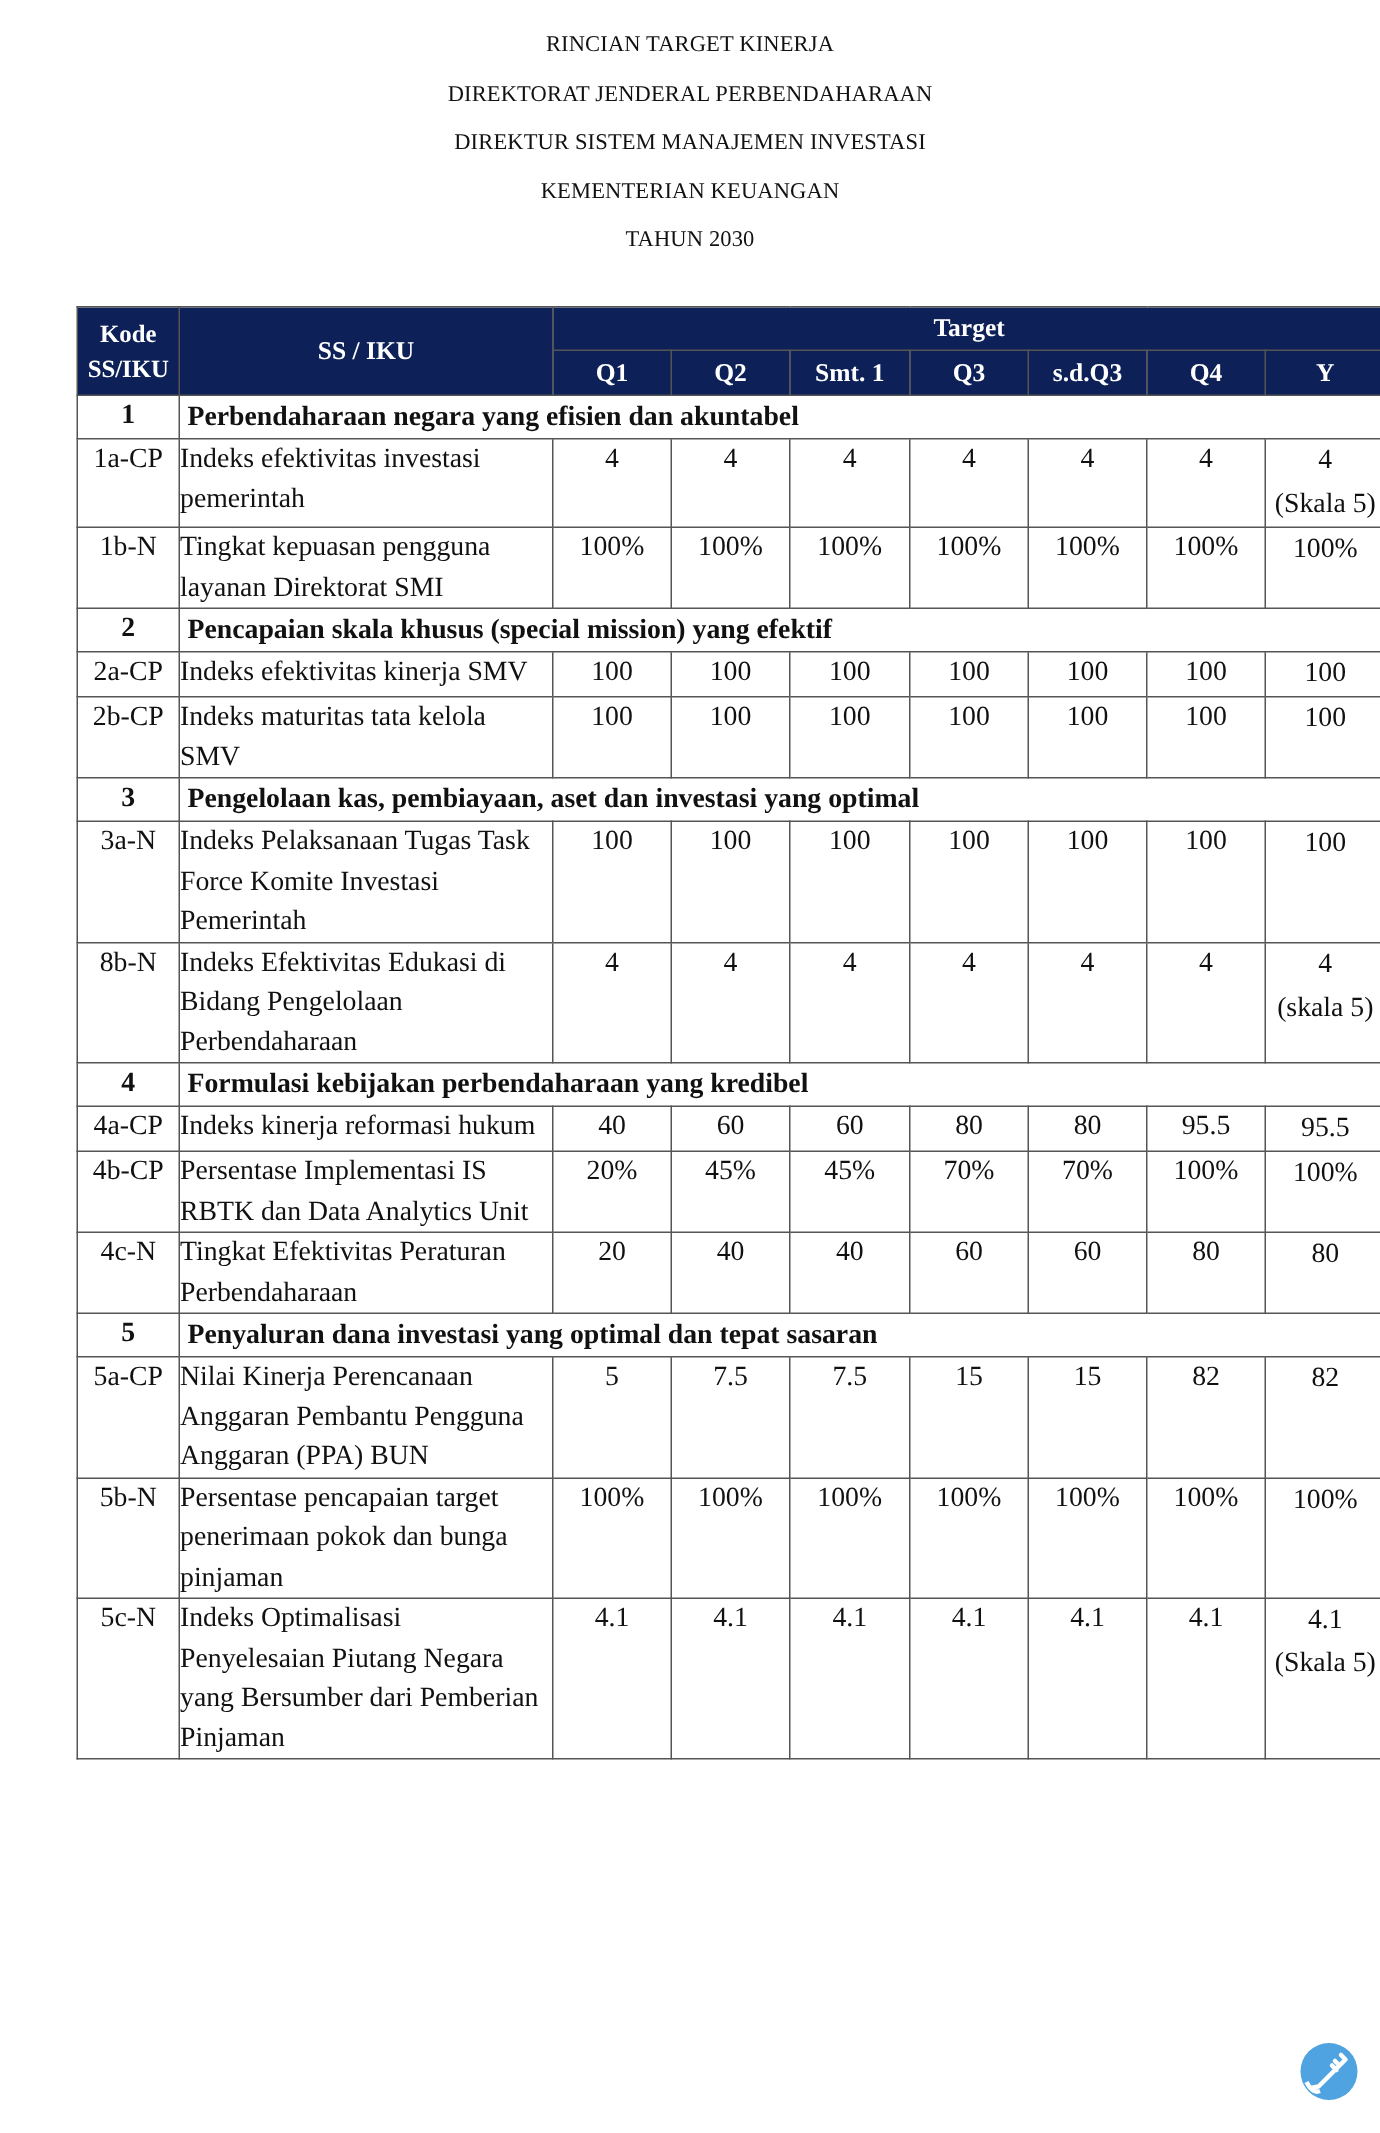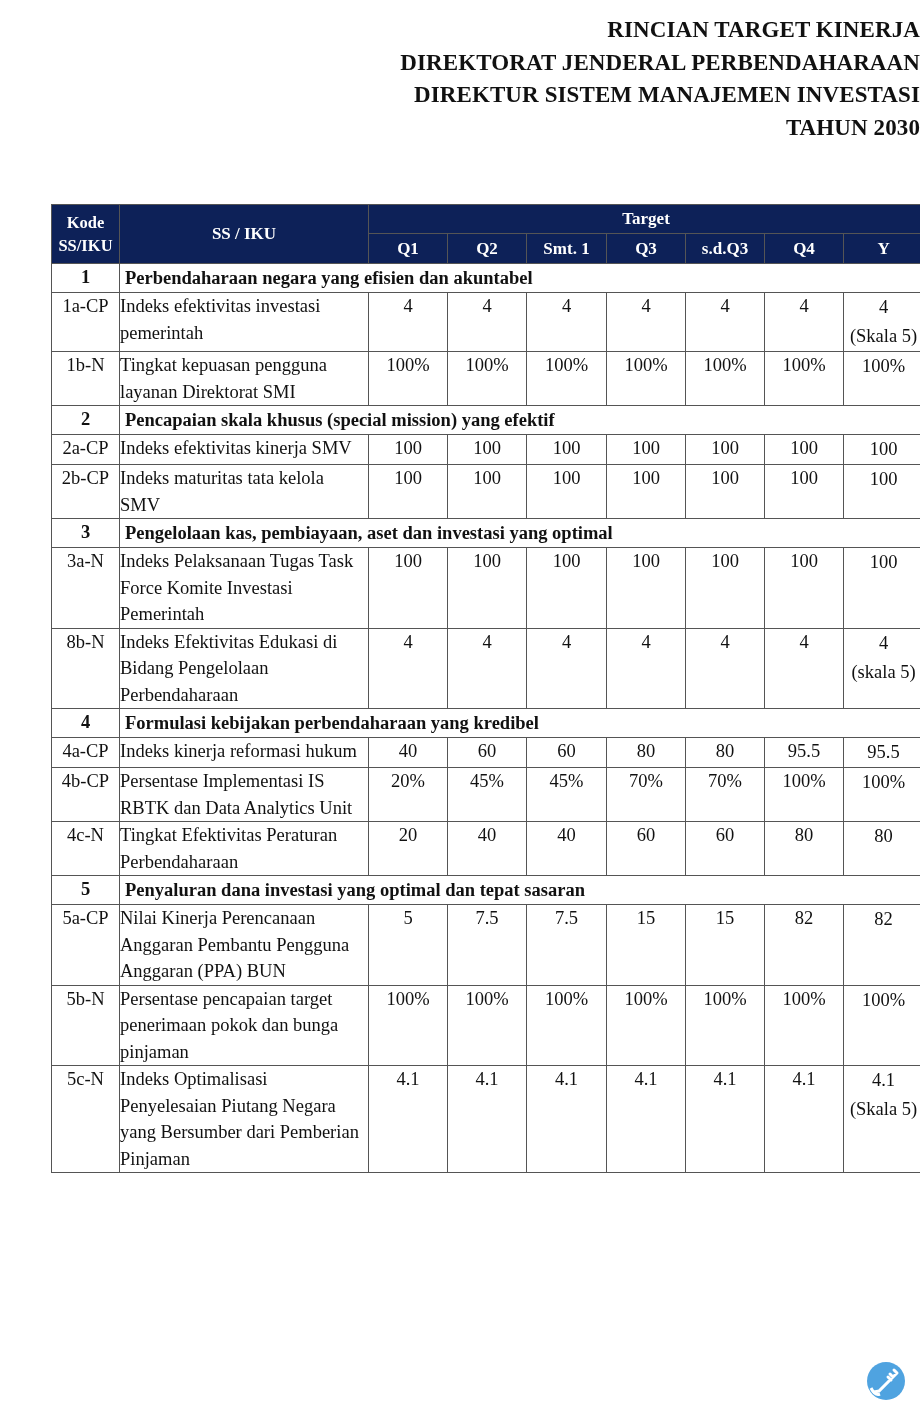--- a/index.html
+++ b/index.html
@@ -1,19 +1,19 @@
 <!DOCTYPE html>
 <html><head>
 <meta charset="utf-8">
 <style>
   html, body { margin:0; padding:0; background:#ffffff; }
   body { width:920px; height:1422px; position:relative; overflow:hidden;
          font-family:"Liberation Serif", "DejaVu Serif", serif; color:#111; }
   .titles { position:absolute; top:14px; left:0; width:920px; text-align:center; }
-  .titles div { font-weight:bold; font-size:23px; line-height:32.5px; letter-spacing:0.1px;text-align:right; }
+  .titles div { font-weight:normal; font-size:15px; line-height:32.5px; letter-spacing:0.1px; }
   table.kin { position:absolute; top:204px; left:18px; width:873px;
               border-collapse:collapse; table-layout:fixed; font-size:18.5px;margin-left:33px; }
   table.kin td, table.kin th { border:1px solid #555; padding:0; }
   th.h { background:#0d2158; color:#fff; font-weight:bold; font-size:17px; text-align:center; }
   tr.hr1 th { height:28px; }
   tr.hr2 th { height:29px; }
   td.code { text-align:center; vertical-align:top; padding-top:3px; line-height:26.5px; }
   td.desc { text-align:left; vertical-align:top; padding:3px 4px 0 5px; line-height:26.5px; }
   td.val { text-align:center; vertical-align:top; padding-top:3px; line-height:26.5px; }
   td.yv { text-align:center; vertical-align:top; padding-top:3px; line-height:29px; }
@@ -21,20 +21,21 @@
   tr.grp td.gtxt { padding-left:5px; }
   .logo { position:absolute; left:866px; top:1361px; width:40px; height:40px; }
 </style>
 </head>
 <body>
 
 <div class="titles">
   <div>RINCIAN TARGET KINERJA</div>
   <div>DIREKTORAT JENDERAL PERBENDAHARAAN</div>
   <div>DIREKTUR SISTEM MANAJEMEN INVESTASI</div>
+  <div>KEMENTERIAN KEUANGAN</div>
   <div>TAHUN 2030</div>
 </div>
 
 <table class="kin">
   <colgroup>
     <col style="width:68px">
       <col style="width:249px">
     <col style="width:79px">
       <col style="width:79px">
       <col style="width:80px">

